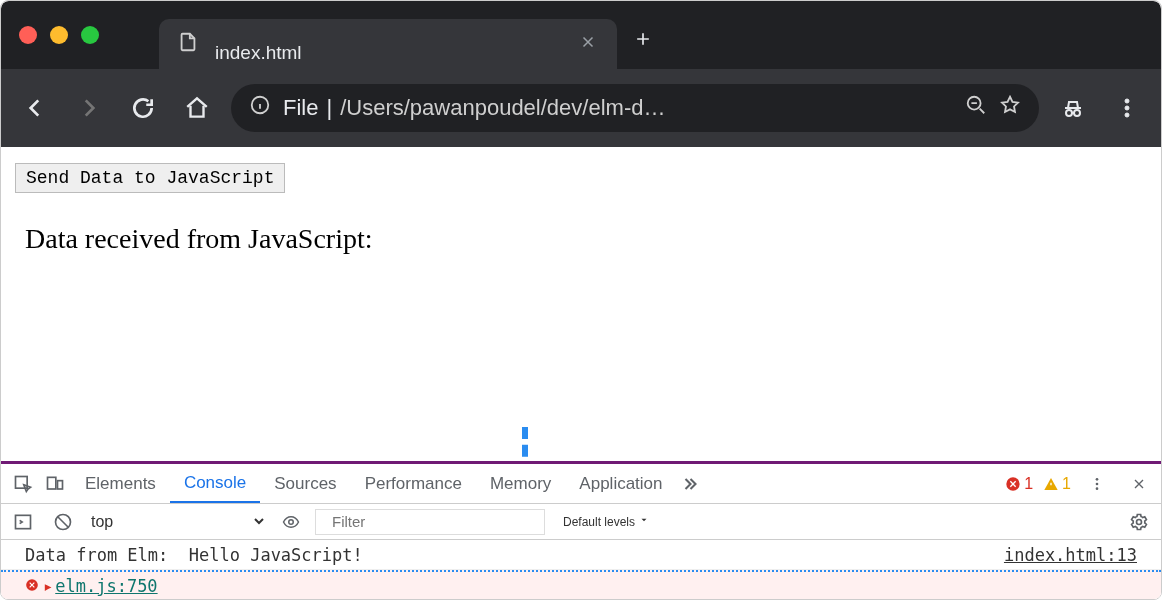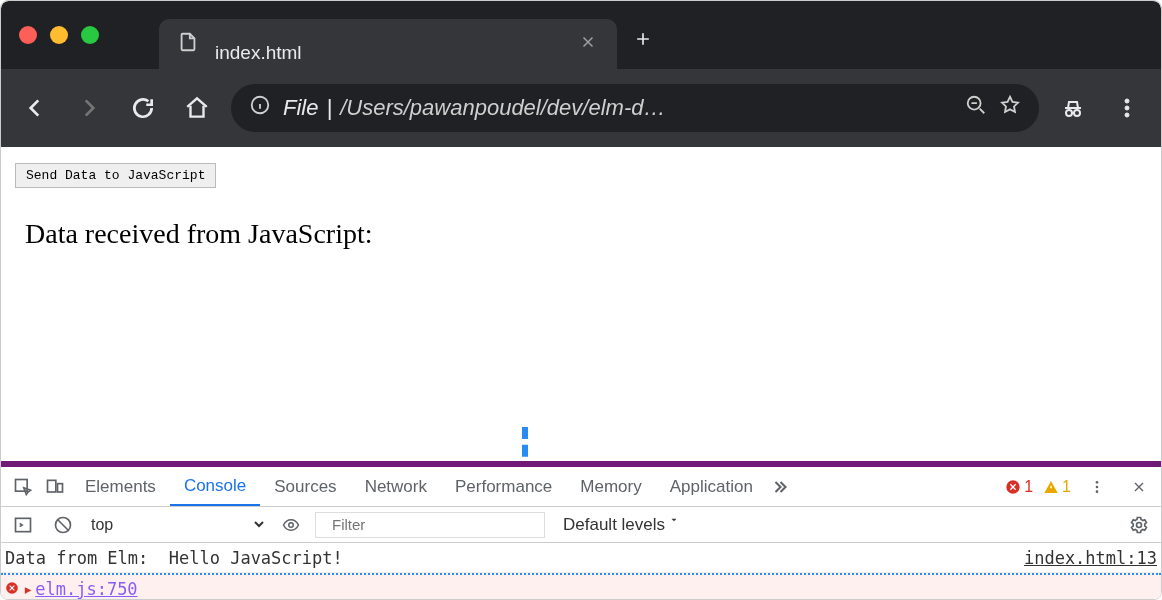--- a/index.html
+++ b/index.html
@@ -72,37 +72,37 @@
     border-radius: 24px;
     display: flex;
     align-items: center;
     padding: 0 18px;
     color: #e8eaed;
     font-size: 22px;
     gap: 12px;
     overflow: hidden;
   }
   .omnibox .info-icon svg { width: 22px; height: 22px; }
-  .omnibox .url { flex: 1; white-space: nowrap; overflow: hidden; text-overflow: ellipsis; color: #cfcfcf; font-style: italic; }
+  .omnibox .url { flex: 1; white-space: nowrap; overflow: hidden; text-overflow: ellipsis; color: #cfcfcf; }
   .omnibox .url .scheme { color: #e8eaed; }
   .omnibox .url .sep { color: #e8eaed; padding: 0 8px; }
   .omnibox .zoom-out svg, .omnibox .star svg { width: 22px; height: 22px; color:#e8eaed; }
 
   .incognito-icon svg, .menu-icon svg { width: 24px; height: 24px; color: #e8eaed; }
 
   
   .page {
     background: #fff;
     padding: 16px 14px;
     position: relative;
     height: 316px;
   }
   .page button.send {
     font-family: "Courier New", monospace;
-    font-size: 13px;
+    font-size: 18px;
     padding: 4px 10px;
     background: #efefef;
     border: 1px solid #bbb;
   }
   .page .received {
     margin-top: 30px;
     font-family: "Times New Roman", serif;
     font-size: 28px;
     margin-left: 10px;
   }
@@ -130,21 +130,21 @@
     border-top: 22px solid #2a8cf0;
     margin-left: -9px;
   }
 
   
   .devtools {
     position: absolute;
     bottom: 0; left: 0; right: 0;
     height: 138px;
     background: #fff;
-    border-top: 6px solid #701a75;
+    border-top: 3px solid #701a75;
     font-size: 17px;
     color: #333;
   }
   .dt-tabs {
     height: 40px;
     display: flex;
     align-items: center;
     border-bottom: 1px solid #ccc;
     gap: 0;
     padding: 0 6px;
@@ -167,45 +167,45 @@
     gap: 8px;
     color:#5f6368;
   }
   .dt-filterbar select.ctx {
     border:none; background:transparent; font-size:16px; color:#333; width:180px;
   }
   .dt-filterbar .eye svg { width:18px; height:18px; }
   .dt-filterbar input.filter {
     border:1px solid #ddd; height:26px; font-size:15px; padding:0 16px; color:#888; width:230px;
   }
-  .dt-filterbar .levels { margin-left:10px; font-size:17px; color:#333; display:flex; gap:4px;}
+  .dt-filterbar .levels { margin-left:10px; font-size:12px; color:#333; display:flex; gap:4px;}
   .dt-filterbar .gear { margin-left:auto; }
 
   .dt-console {
     font-family: Menlo, Consolas, monospace;
     font-size: 17px;
   }
   .dt-row {
     height: 30px;
     display: flex;
     align-items: center;
-    padding: 0 4px;
+    padding: 0 24px;
     border-bottom: 1px solid #eee;
   }
   .dt-row .msg { flex: 1; white-space: pre; }
   .dt-row .src { color:#333; text-decoration: underline; }
   .dt-row.error {
     background: #fff0f0;
     color: #d93025;
     border-top: 2px dotted #2a8cf0;
     border-bottom: 1px solid #f5c2be;
   }
   .dt-row.error .expander { color:#d93025; margin-right: 2px;}
   .dt-row.error .err-icon svg { width:14px; height:14px; margin-right:4px; }
-  .dt-row.error .src { color:#8b5cf6;text-align:center; }
+  .dt-row.error .src { color:#0f766e;text-align:center; }
 </style>
 </head>
 <body>
 
 <div class="titlebar">
   <div class="traffic-lights">
     <div class="traffic-dot red"></div>
     <div class="traffic-dot yellow"></div>
     <div class="traffic-dot green"></div>
   </div>
@@ -315,21 +315,20 @@
     </span>
     <span class="dt-icon">
       <svg viewBox="0 0 24 24" fill="none" stroke="#5f6368" stroke-width="2">
           <rect x="3" y="4" width="10" height="14"></rect>
           <rect x="15" y="8" width="6" height="10"></rect>
         </svg>
     </span>
     <div class="dt-tab">Elements</div>
     <div class="dt-tab active">Console</div>
     <div class="dt-tab">Sources</div>
-    <div class="dt-tab">Network</div>
     <div class="dt-tab">Performance</div>
     <div class="dt-tab">Memory</div>
     <div class="dt-tab">Application</div>
     <span class="dt-icon">
       <svg viewBox="0 0 24 24" fill="none" stroke="#5f6368" stroke-width="2.5">
           <path d="M6 9l6 6 6-6M6 3l6 6 6-6" transform="rotate(-90 12 12)"></path>
         </svg>
     </span>
     <div class="dt-counts">
       <span class="err">

